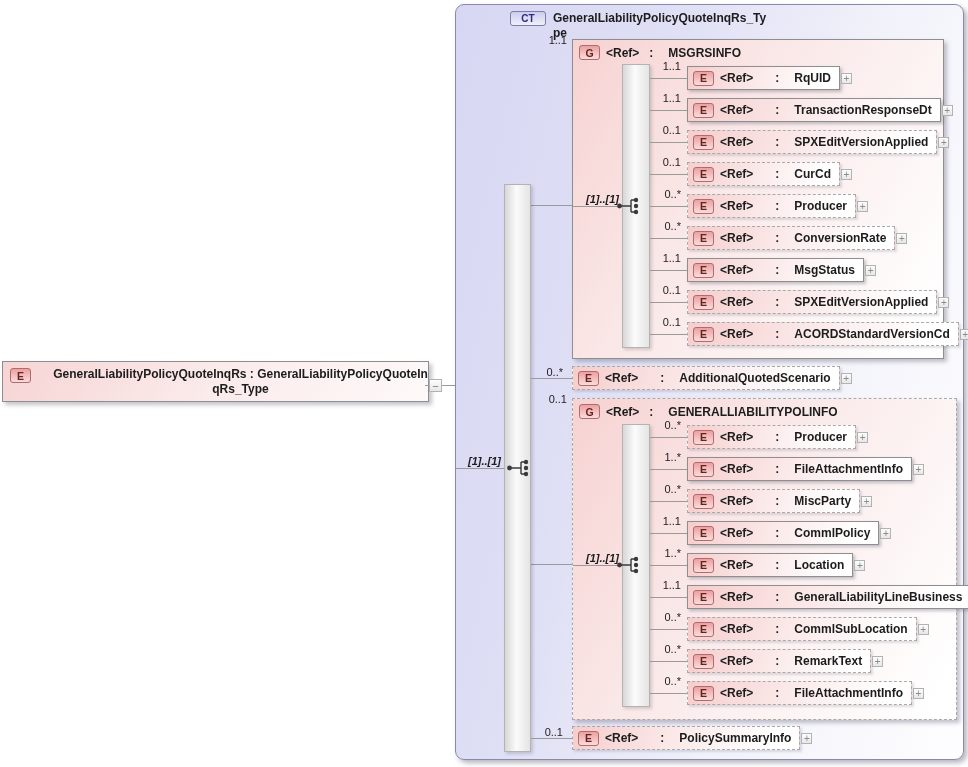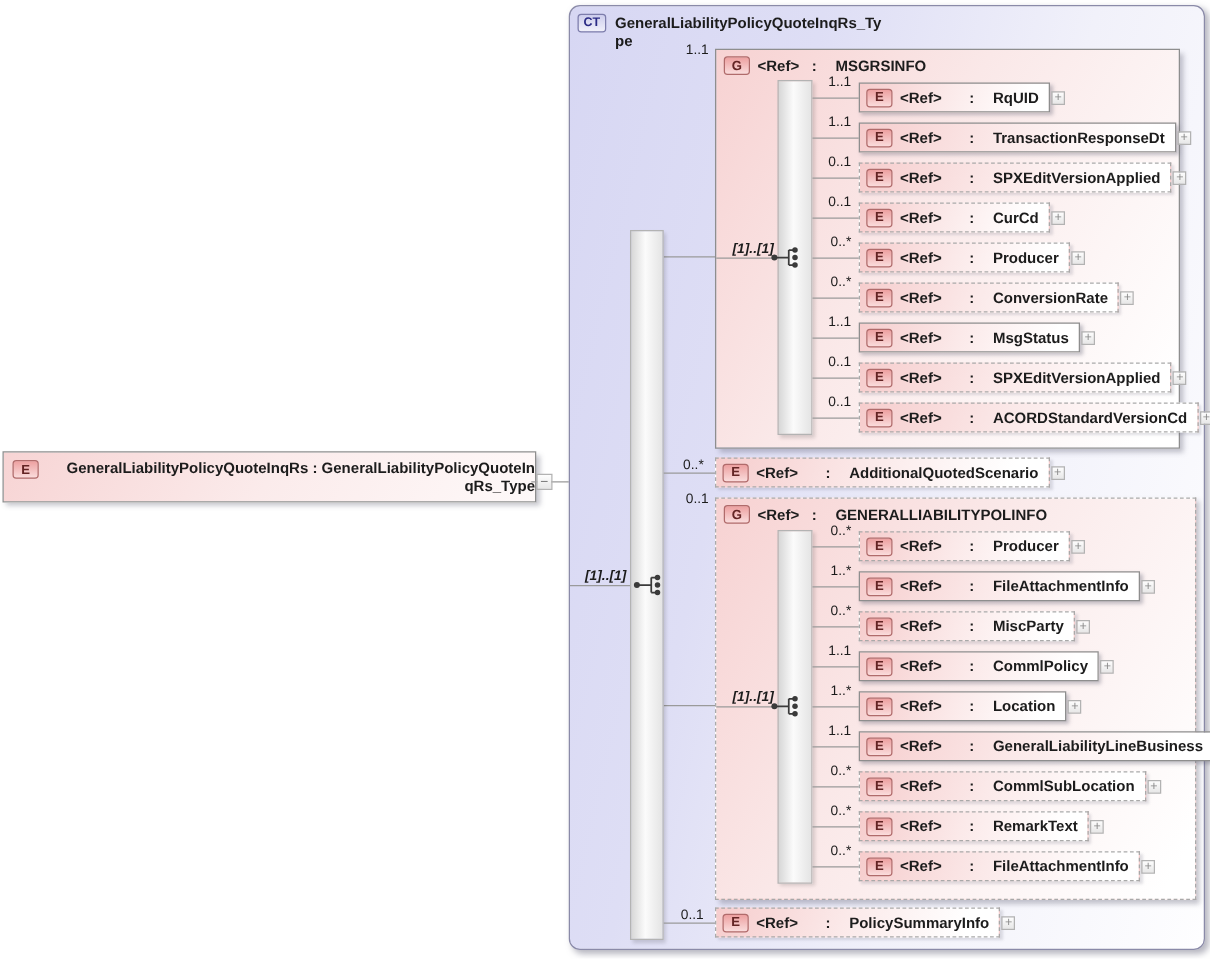--- a/index.html
+++ b/index.html
@@ -6,21 +6,21 @@
   #stage{position:relative;width:968px;height:767px;background:#ffffff;overflow:hidden;}
 
   
   .line{position:absolute;background:#9a9a9a;height:1px;}
   .card{position:absolute;font-size:11px;color:#1c1c1c;white-space:nowrap;}
   .comp-label{position:absolute;font-size:11px;font-style:italic;font-weight:bold;color:#1c1c1c;text-align:right;white-space:nowrap;}
 
   .letter-icon{flex:none;width:21px;height:15px;box-sizing:border-box;border:1px solid #b06b6b;border-radius:3px;
     background:linear-gradient(#eda0a0,#fadcdc);color:#632424;font-weight:bold;font-size:10.5px;
     display:inline-flex;align-items:center;justify-content:center;}
-  .ct-letter{width:23px;border-color:#7d7dab;background:linear-gradient(#cdcdec,#f0f0fa);color:#2b2b85;font-size:10px;}
+  .ct-letter{width:36px;border-color:#7d7dab;background:linear-gradient(#cdcdec,#f0f0fa);color:#2b2b85;font-size:10px;margin-left:48px;}
 
   .ref,.colon,.nm{font-weight:bold;font-size:12px;color:#1c1c1c;white-space:nowrap;}
   .ref{margin-left:6px;}
   .colon{margin-left:22px;}
   .nm{margin-left:15px;}
 
   .box-el{display:inline-flex;align-items:center;height:24px;box-sizing:border-box;padding:0 8px 0 5px;
     border:1px solid #8e8e8e;background:linear-gradient(110deg,#f6cdcd,#fbe9e9 45%,#ffffff 88%);
     box-shadow:2px 2px 3px rgba(90,90,110,.35);}
   .row{position:absolute;display:flex;align-items:center;height:24px;z-index:2;}
@@ -39,21 +39,21 @@
     background:linear-gradient(to right,#d7d7d7,#fbfbfb 45%,#e4e4e4);
     box-shadow:2px 2px 3px rgba(0,0,0,.15);z-index:1;}
   .seq-icon{position:absolute;z-index:3;}
 
   
   #root-el{position:absolute;left:2px;top:361px;width:427px;height:41px;box-sizing:border-box;
     border:1px solid #8e8e8e;background:linear-gradient(120deg,#f7d4d4,#fbebeb 50%,#fef9f9 100%);
     box-shadow:3px 3px 4px rgba(90,90,110,.35);display:flex;align-items:center;}
   #root-el .letter-icon{margin-left:7px;align-self:flex-start;margin-top:6px;}
   #root-el .root-text{width:388px;margin-left:22px;font-weight:bold;font-size:12px;line-height:15px;
-    color:#1c1c1c;text-align:right;word-break:break-all;}
+    color:#1c1c1c;text-align:center;word-break:break-all;}
 
   
   #ct-box{position:absolute;left:455px;top:4px;width:509px;height:756px;box-sizing:border-box;
     border:1px solid #8a8aa8;border-radius:9px;
     background:linear-gradient(103deg,#d7d7f3 0%,#dedef5 30%,#f1f1fa 62%,#fefeff 100%);
     box-shadow:3px 3px 5px rgba(110,110,130,.5);}
   #ct-header{position:absolute;left:6px;top:6px;display:flex;align-items:flex-start;}
   #ct-title{margin-left:7px;width:214px;font-weight:bold;font-size:12px;line-height:15px;color:#1c1c1c;word-break:break-all;}
 
   

